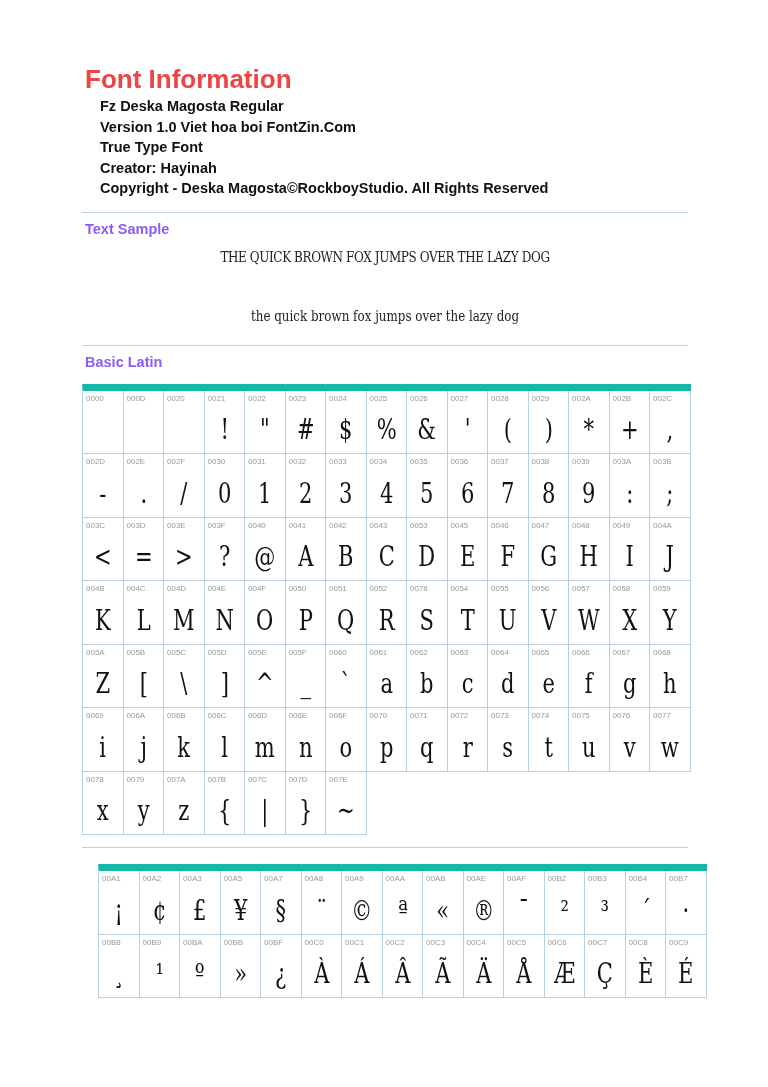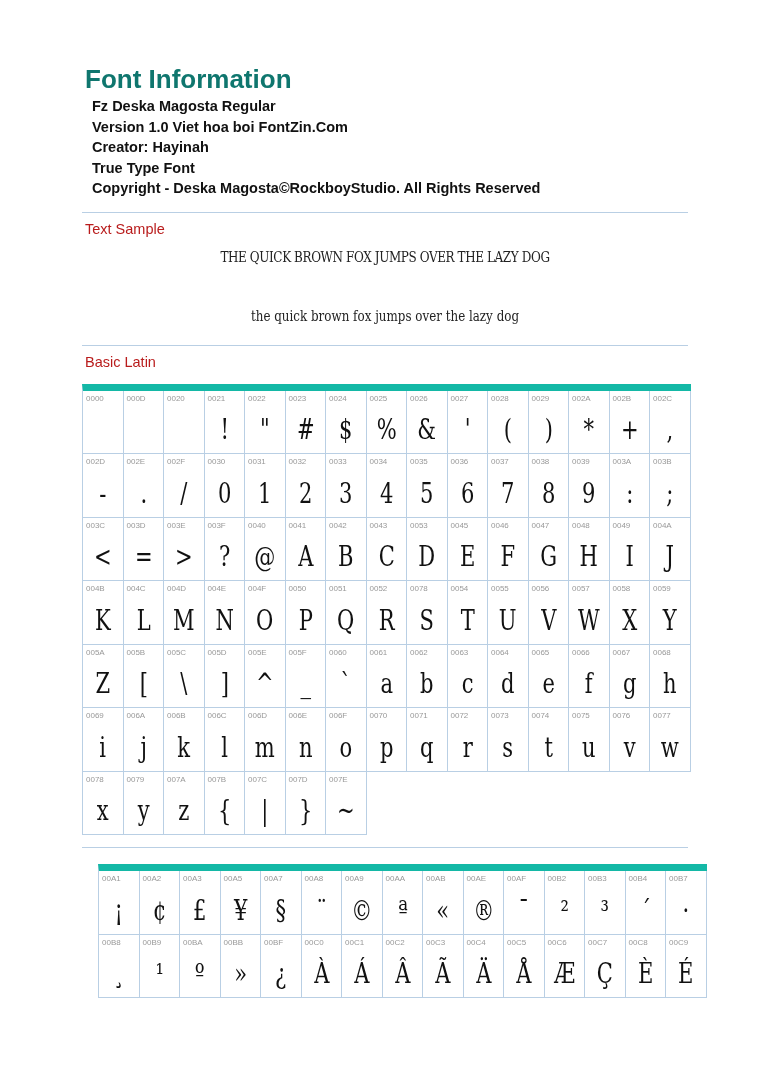--- a/index.html
+++ b/index.html
@@ -1,37 +1,37 @@
 <!DOCTYPE html>
 <html><head>
 <meta charset="utf-8">
 <style>
   html, body { margin:0; padding:0; background:#ffffff; }
   body { width:768px; height:1087px; position:relative; overflow:hidden; font-family:"Liberation Sans", sans-serif; color:#111; }
   .page { position:absolute; left:82px; top:60px; width:606px; }
-  .title { font-size:26px; font-weight:bold; color:#0f766e; line-height:30px; margin:4px 0 2px 3px; }
-  .info-line { font-size:14.5px; font-weight:bold; line-height:20.5px; margin-left:10px; }
+  .title { font-size:26px; font-weight:bold; color:#ef4444; line-height:30px; margin:4px 0 2px 3px; }
+  .info-line { font-size:14.5px; font-weight:bold; line-height:20.5px; margin-left:18px; }
   .rule { border-top:1px solid #b9cfe4; margin:0; }
-  .section-title { font-size:14.5px; font-weight:normal; color:#b91c1c; margin:7px 0 0 3px; line-height:18px; }
+  .section-title { font-size:14.5px; font-weight:bold; color:#8b5cf6; margin:7px 0 0 3px; line-height:18px; }
   .sample-upper { text-align:center; font-family:"DejaVu Serif", serif; font-size:15px; letter-spacing:-0.5px; transform:scaleX(0.8); margin-top:10px; height:30px; color:#222; }
   .sample-lower { text-align:center; font-family:"DejaVu Serif", serif; font-size:14px; transform:scaleX(0.85); margin-top:30px; height:30px; color:#222; }
   .grid { display:grid; grid-template-columns:repeat(15, 40.5px); border-left:1px solid #b9cfe4; border-top:7px solid #14b8a6; width:max-content; }
   .cell { height:63.5px; border-right:1px solid #b9cfe4; border-bottom:1px solid #b9cfe4; position:relative; box-sizing:border-box; }
   .cell .code { position:absolute; left:3px; top:3px; font-size:8px; color:#999; }
   .cell .glyph { position:absolute; left:0; right:0; bottom:8px; text-align:center; font-family:"DejaVu Serif", serif; font-size:27px; line-height:30px; color:#111; transform:scaleX(0.78); }
 </style>
 </head>
 <body>
 
 <div class="page">
   <div class="title">Font Information</div>
   <div class="info-line">Fz Deska Magosta Regular</div>
   <div class="info-line">Version 1.0 Viet hoa boi FontZin.Com</div>
+  <div class="info-line">True Type Font</div>
   <div class="info-line">Creator: Hayinah</div>
-  <div class="info-line">True Type Font</div>
   <div class="info-line">Copyright - Deska Magosta©RockboyStudio. All Rights Reserved</div>
 
   <div class="rule" style="margin-top:13px;"></div>
   <div class="section-title">Text Sample</div>
   <div class="sample-upper">THE QUICK BROWN FOX JUMPS OVER THE LAZY DOG</div>
   <div class="sample-lower">the quick brown fox jumps over the lazy dog</div>
 
   <div class="rule" style="margin-top:7px;"></div>
   <div class="section-title">Basic Latin</div>
   <div class="grid" style="margin-top:13px;" id="grid-basic">

